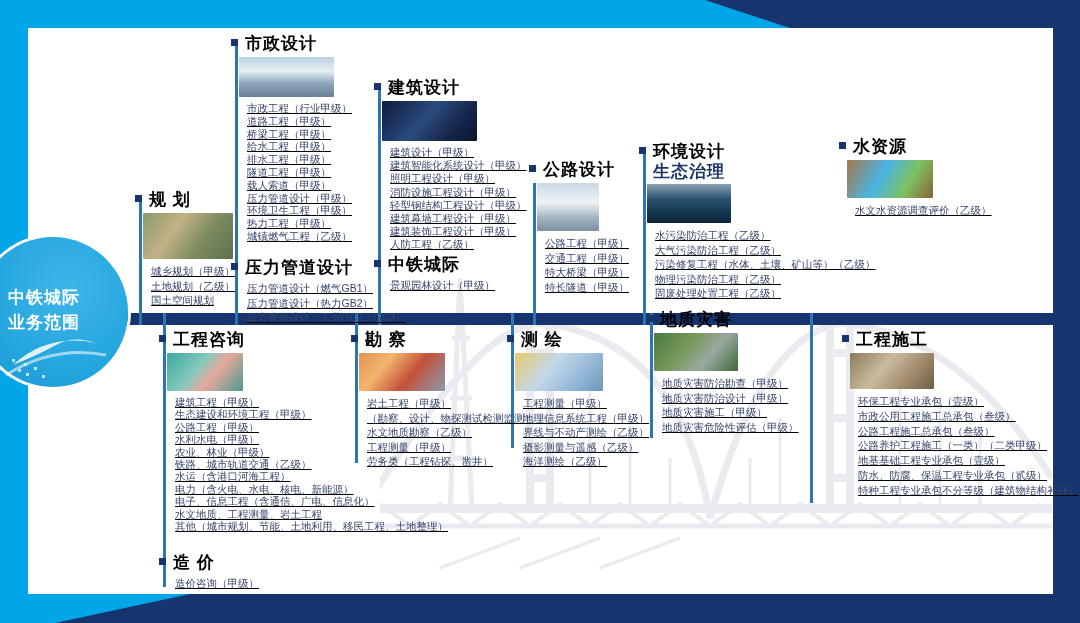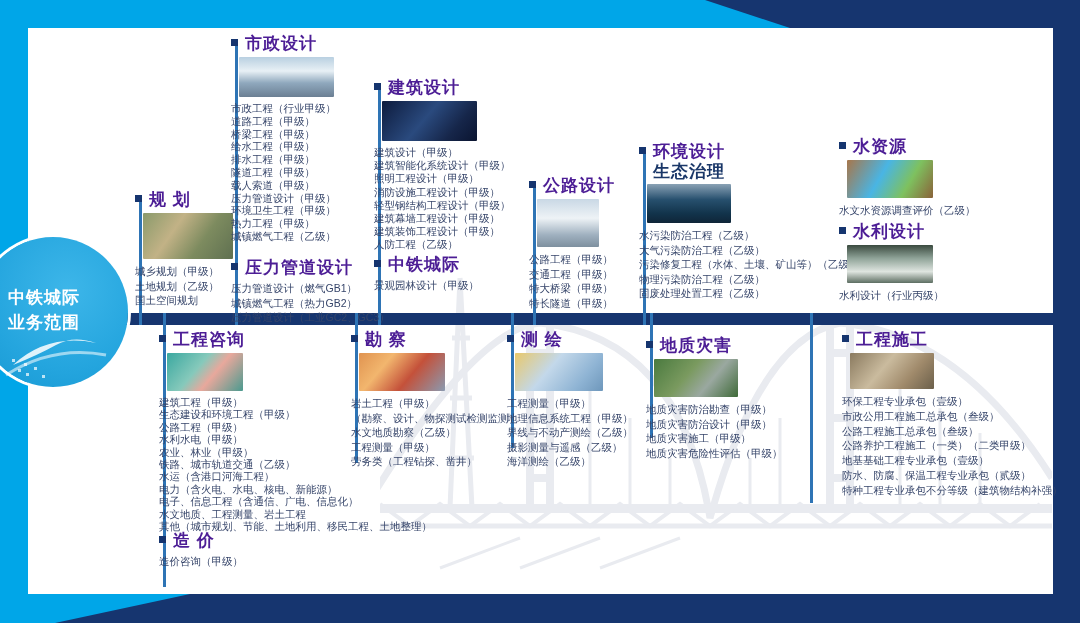--- a/index.html
+++ b/index.html
@@ -28,46 +28,46 @@
   .vl-architecture{left:378px;top:85px;height:240px;}
   .vl-highway{left:533px;top:183px;height:142px;}
   .vl-environment{left:643px;top:149px;height:176px;}
   .vl-consulting{left:163px;top:313px;height:274px;}
   .vl-survey{left:355px;top:313px;height:150px;}
   .vl-mapping{left:511px;top:313px;height:135px;}
   .vl-geohazard{left:650px;top:313px;height:125px;}
   .vl-construction{left:810px;top:313px;height:190px;}
   
   .sec{position:absolute;z-index:4;}
-  .title{margin:0;font-size:17px;font-weight:bold;color:#4c1d95;letter-spacing:1px;line-height:20px;white-space:nowrap;}
+  .title{margin:0;font-size:17px;font-weight:bold;color:#000000;letter-spacing:1px;line-height:20px;white-space:nowrap;}
   .title2{margin:0;padding-left:14px;font-size:17px;font-weight:bold;color:#1A3768;letter-spacing:1px;line-height:19px;white-space:nowrap;}
   .bullet{display:inline-block;width:7px;height:7px;background:#16356F;margin-right:7px;vertical-align:3px;}
   .thumb{margin:3px 0 0 8px;border-radius:1px;}
-  .items{margin:5px 0 0 0;}
+  .items{margin:5px 0 0 16px;text-decoration:underline;}
   .item{white-space:nowrap;font-size:10.5px;color:#36456A;line-height:14.6px;}
   #sec-municipal .item{line-height:12.8px;}
   #sec-architecture .item{line-height:13.2px;}
   #sec-consulting .item{line-height:12.4px;}
   #sec-construction .item{line-height:14.8px;}
   #sec-pipeline .items,#sec-landscape .items,#sec-cost .items{margin-top:3px;}
   
   #sec-planning{left:135px;top:190px;}
   #sec-municipal{left:231px;top:34px;}
   #sec-pipeline{left:231px;top:258px;}
   #sec-architecture{left:374px;top:78px;}
   #sec-landscape{left:374px;top:255px;}
-  #sec-highway{left:529px;top:176px;}
+  #sec-highway{left:529px;top:160px;}
   #sec-environment{left:639px;top:142px;}
   #sec-water-resources{left:839px;top:137px;}
   #sec-water-design{left:839px;top:222px;}
   #sec-consulting{left:159px;top:330px;}
-  #sec-cost{left:159px;top:531px;}
+  #sec-cost{left:159px;top:553px;}
   #sec-survey{left:351px;top:330px;}
   #sec-mapping{left:507px;top:330px;}
-  #sec-geohazard{left:646px;top:336px;}
+  #sec-geohazard{left:646px;top:310px;}
   #sec-construction{left:842px;top:330px;}
   
   .t-planning{width:90px;height:46px;background:linear-gradient(125deg,#8a9a6b,#c2b286 35%,#7d8b5f 65%,#5f7050);}
   .t-municipal{width:95px;height:40px;background:linear-gradient(180deg,#b9d0e1 0%,#e8f0f5 35%,#8fa8bd 65%,#6b7f93);}
   .t-architecture{width:95px;height:40px;background:linear-gradient(130deg,#0d1b3d,#2a4a7e 45%,#16264a 75%,#0a1430);}
   .t-highway{width:62px;height:48px;background:linear-gradient(180deg,#c9d8e5 0%,#eef3f6 40%,#9fb0bf 75%,#7e909f);}
   .t-environment{width:84px;height:39px;background:linear-gradient(180deg,#8aa2b5 0%,#27506e 40%,#12344c 75%,#0f2538);}
   .t-water-resources{width:86px;height:38px;background:linear-gradient(120deg,#a8764a,#49b5e4 40%,#7ec15f 70%,#8a6239);}
   .t-water-design{width:86px;height:38px;background:linear-gradient(180deg,#3a4a3f 0%,#8fa398 35%,#dfe5e0 70%,#5d6e62);}
   .t-consulting{width:76px;height:38px;background:linear-gradient(130deg,#3aa8a0,#86c9bb 40%,#e8a89c 60%,#4a9a8f);}
@@ -156,21 +156,21 @@
         <div class="item">环境卫生工程（甲级）</div>
         <div class="item">热力工程（甲级）</div>
         <div class="item">城镇燃气工程（乙级）</div>
       </div>
   </section>
 
   <section class="sec" id="sec-pipeline">
     <h2 class="title"><span class="bullet"></span><span>压力管道设计</span></h2>
     <div class="items">
         <div class="item">压力管道设计（燃气GB1）</div>
-        <div class="item">城镇燃气工程（热力GB2）</div>
+        <div class="item">压力管道设计（热力GB2）</div>
         <div class="item">压力管道设计（工业GC2、GC3）</div>
       </div>
   </section>
 
   <section class="sec" id="sec-architecture">
     <h2 class="title"><span class="bullet"></span><span>建筑设计</span></h2>
     <div class="thumb t-architecture"></div>
     <div class="items">
         <div class="item">建筑设计（甲级）</div>
         <div class="item">建筑智能化系统设计（甲级）</div>
@@ -215,27 +215,20 @@
   </section>
 
   <section class="sec" id="sec-water-resources">
     <h2 class="title"><span class="bullet"></span><span>水资源</span></h2>
     <div class="thumb t-water-resources"></div>
     <div class="items">
         <div class="item">水文水资源调查评价（乙级）</div>
       </div>
   </section>
 
-  <section class="sec" id="sec-water-design">
-    <h2 class="title"><span class="bullet"></span><span>水利设计</span></h2>
-    <div class="thumb t-water-design"></div>
-    <div class="items">
-        <div class="item">水利设计（行业丙级）</div>
-      </div>
-  </section>
 
   <section class="sec" id="sec-consulting">
     <h2 class="title"><span class="bullet"></span><span>工程咨询</span></h2>
     <div class="thumb t-consulting"></div>
     <div class="items">
         <div class="item">建筑工程（甲级）</div>
         <div class="item">生态建设和环境工程（甲级）</div>
         <div class="item">公路工程（甲级）</div>
         <div class="item">水利水电（甲级）</div>
         <div class="item">农业、林业（甲级）</div>

